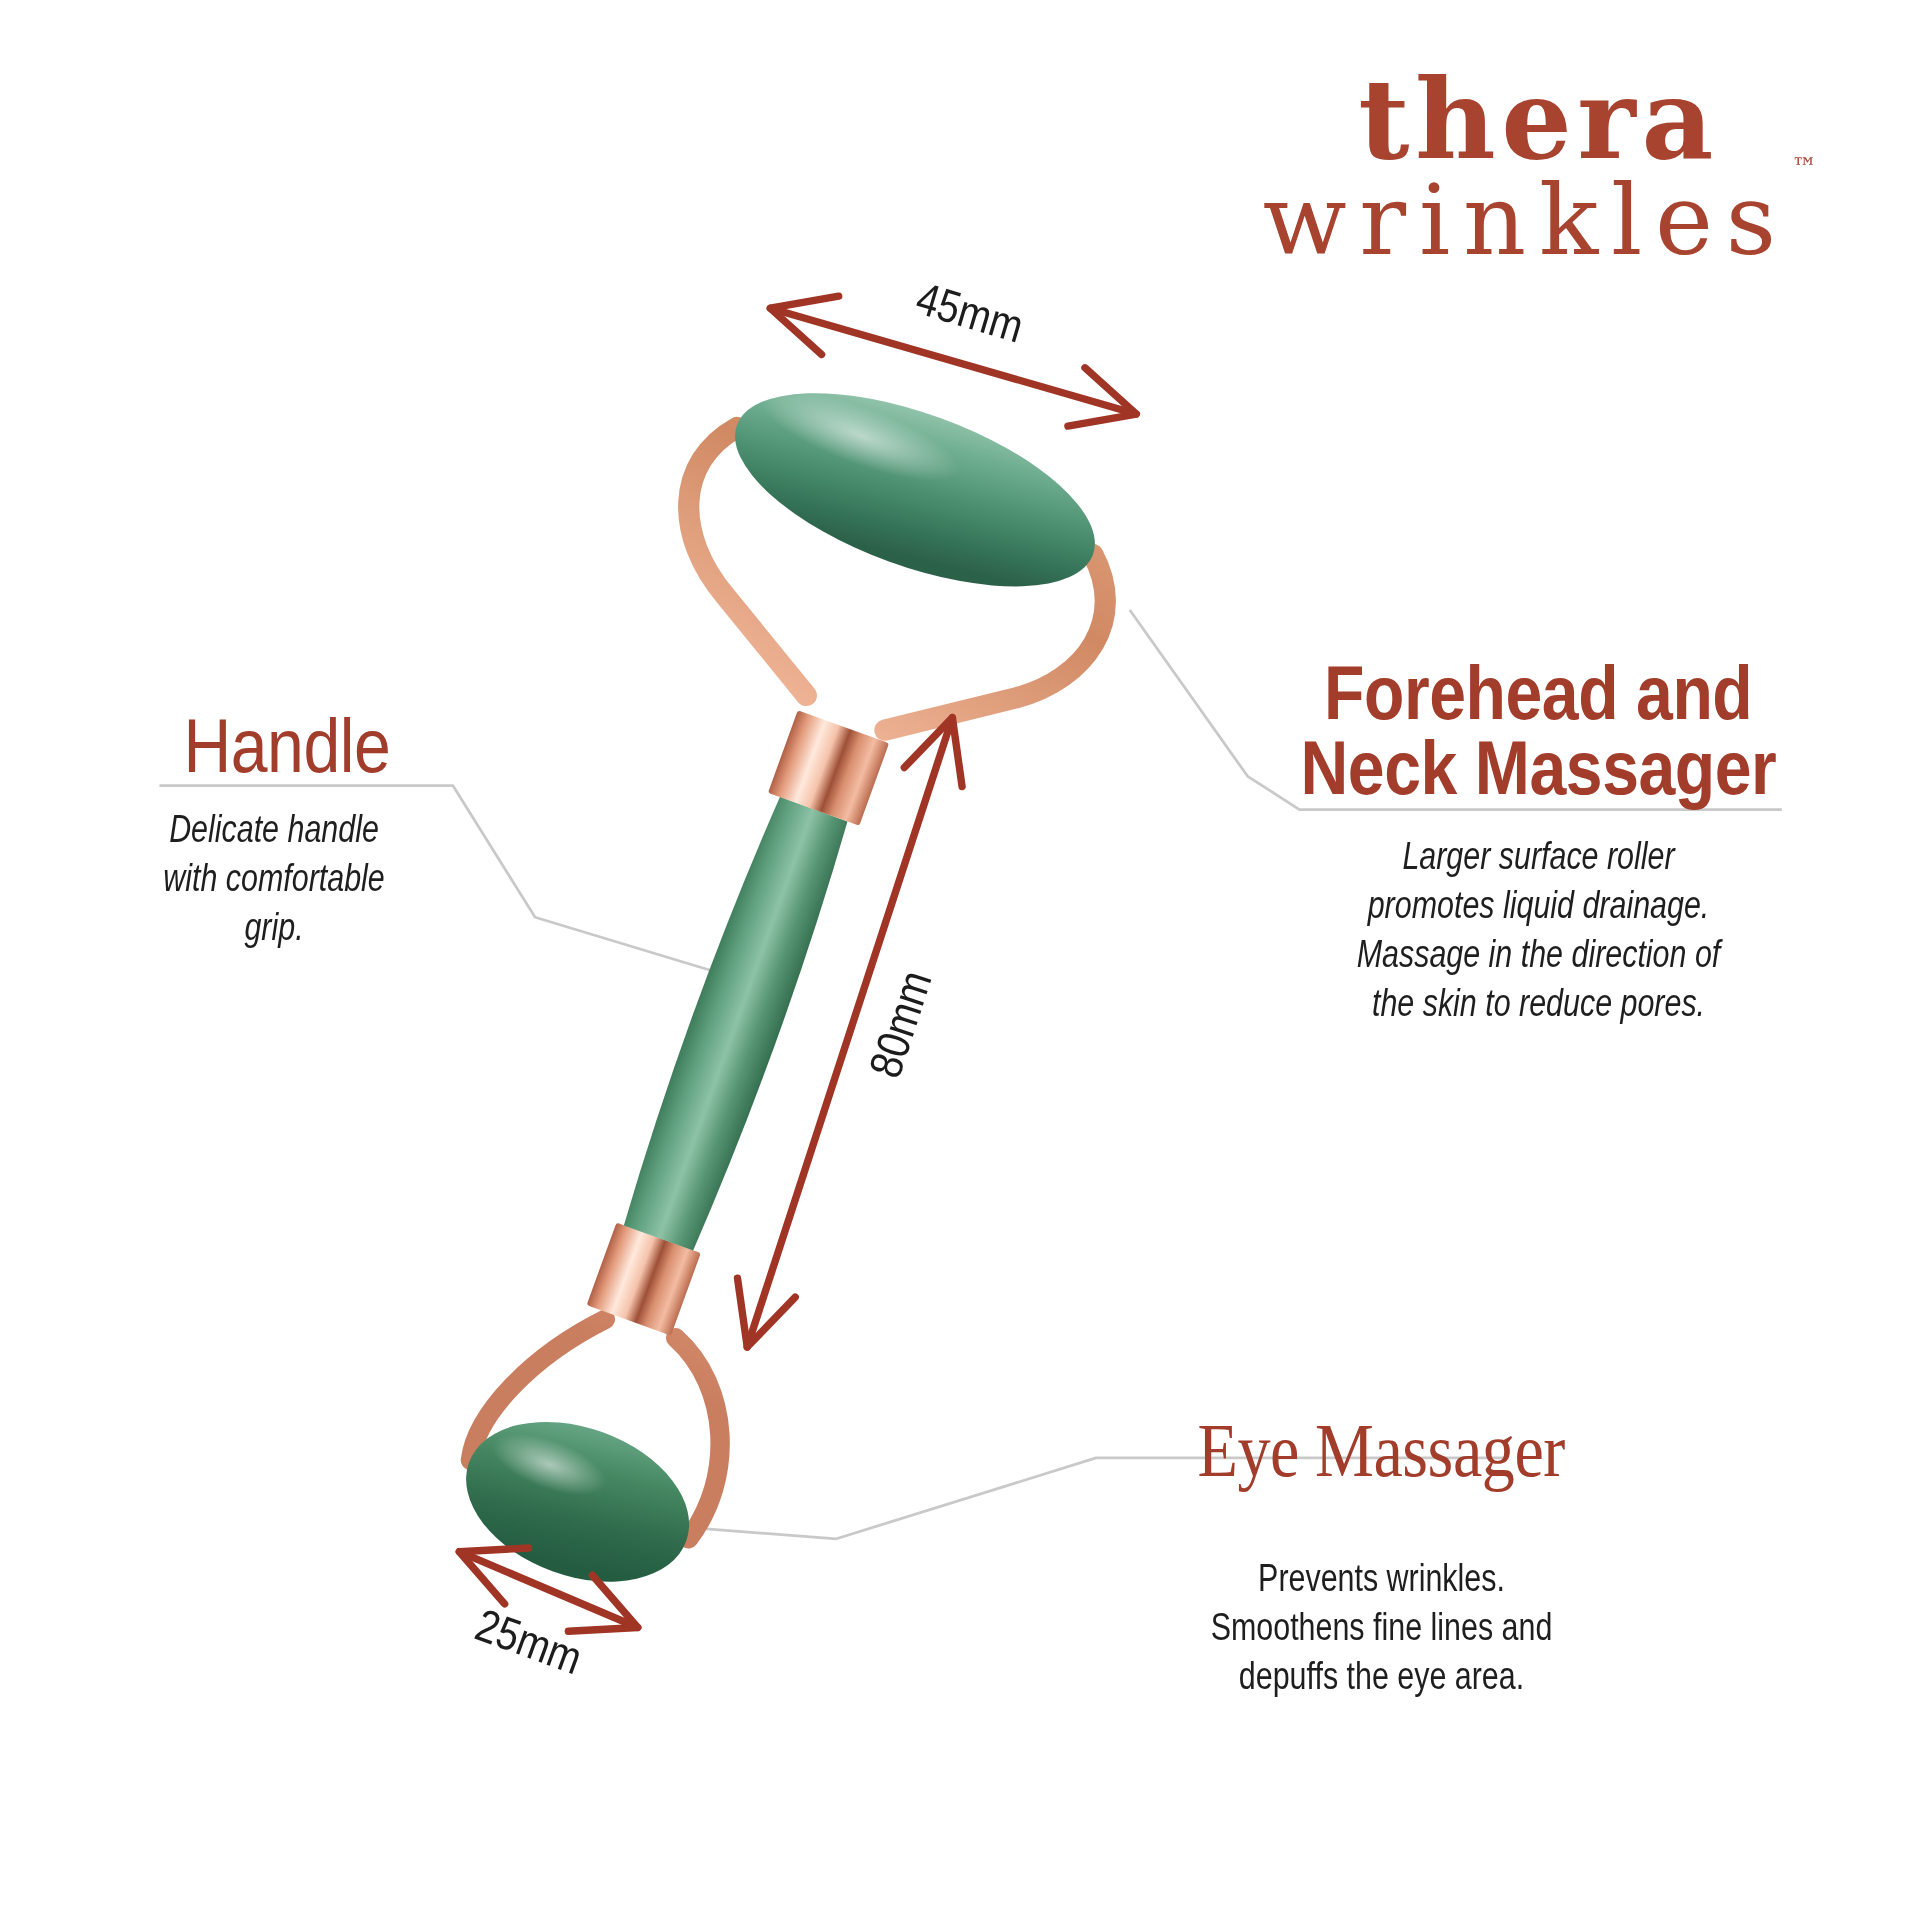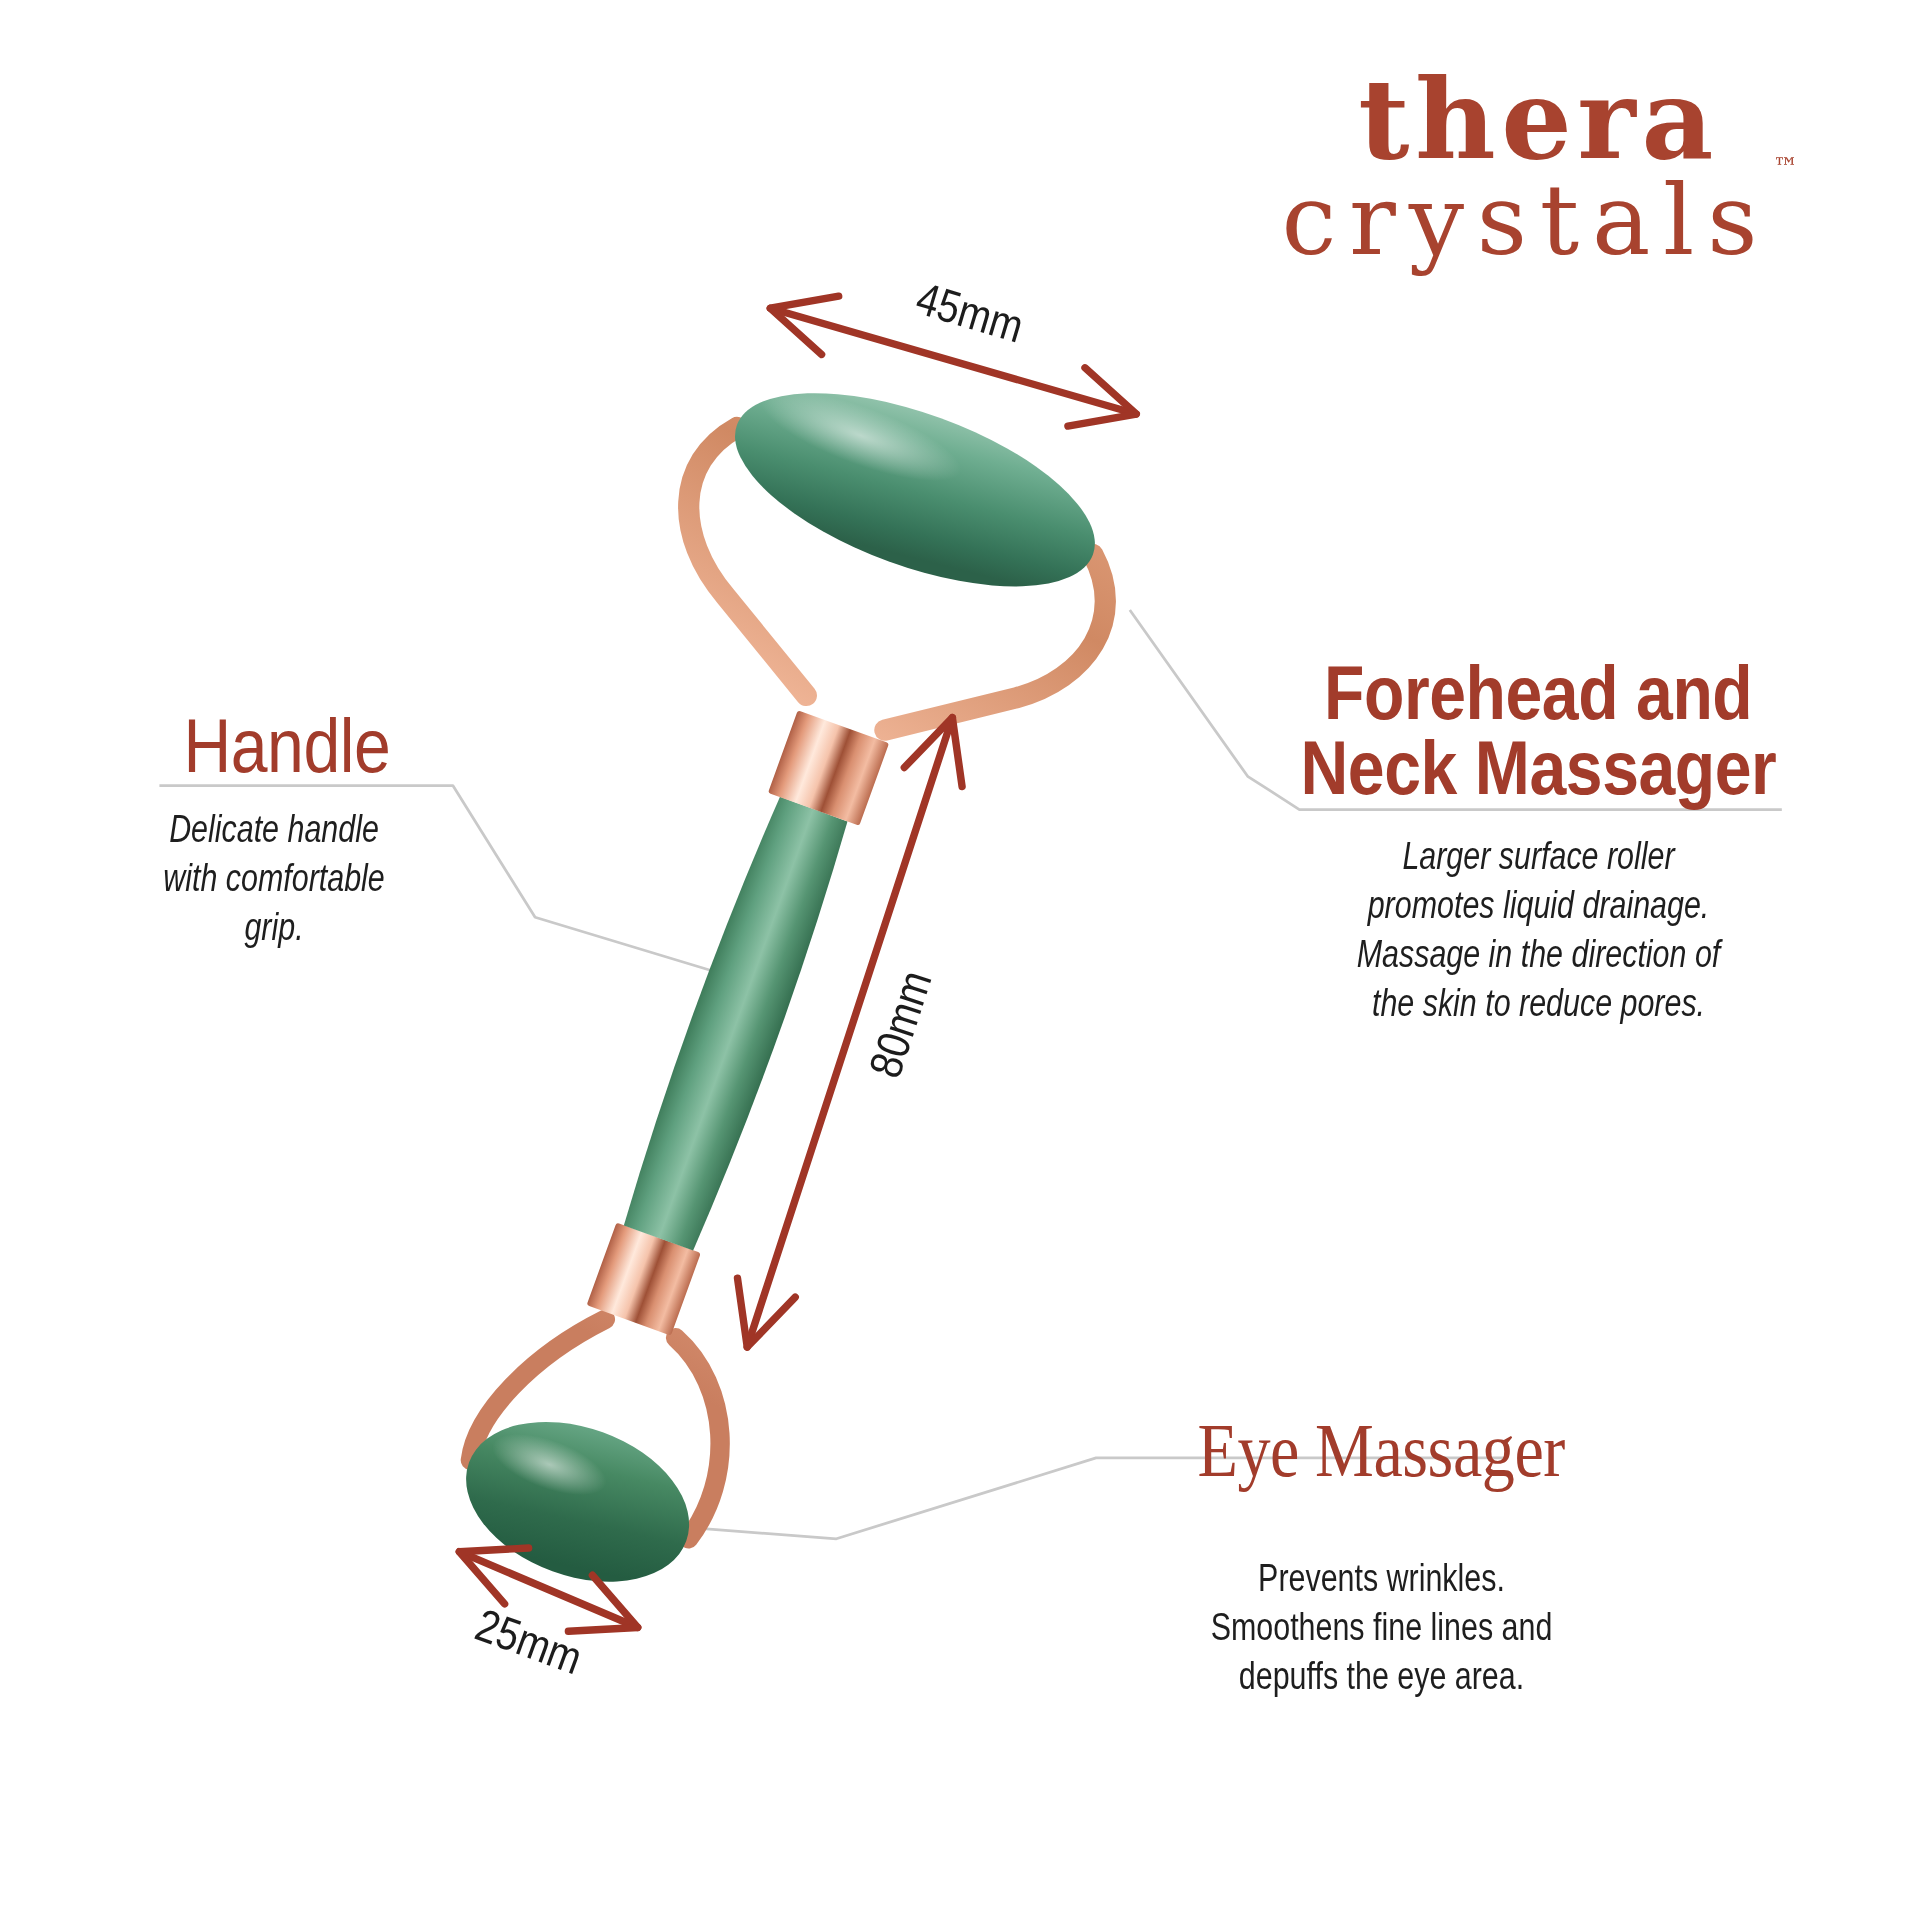--- a/index.html
+++ b/index.html
@@ -145,21 +145,21 @@
     <g>
       <path d="M994,3358 L1380,3522"></path>
       <path d="M1092,3471 L994,3358 L1144,3350"></path>
       <path d="M1282,3409 L1380,3522 L1230,3530"></path>
     </g>
   </g>
 </svg>
 
 <div class="abs logo">
   <div class="thera">thera</div>
-  <div class="crystals"><span>crystals</span><span class="tm">™</span></div>
+  <div class="crystals"><span>wrinkles</span><span class="tm">™</span></div>
 </div>
 
 <div class="abs dim" style="left:877px;top:285px;transform:rotate(16.5deg);">
   <span class="cond">45mm</span>
 </div>
 <div class="abs dim" style="left:808px;top:997px;transform:rotate(-72deg);">
   <span class="cond">80mm</span>
 </div>
 <div class="abs dim" style="left:436px;top:1614px;transform:rotate(20deg);">
   <span class="cond">25mm</span>

